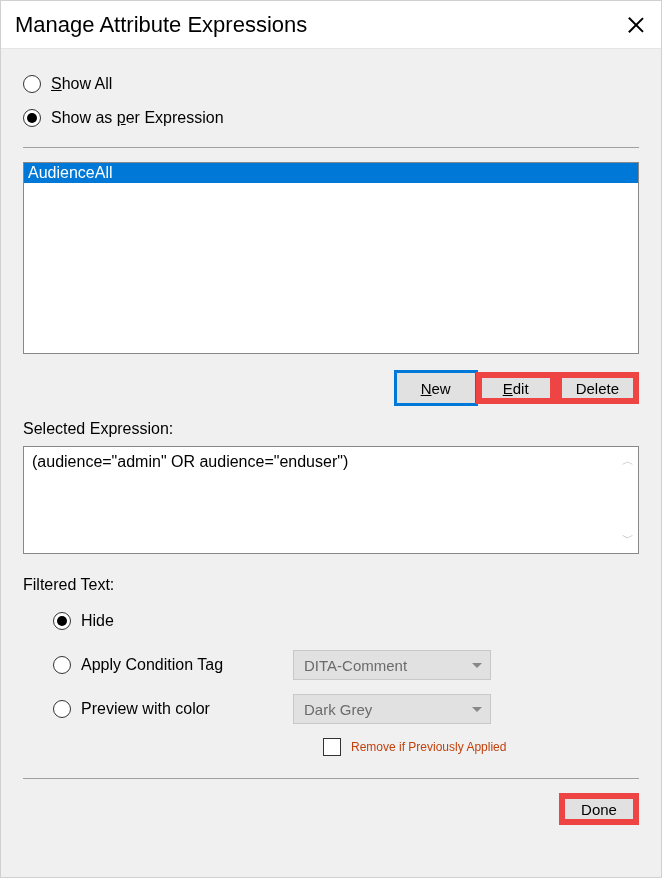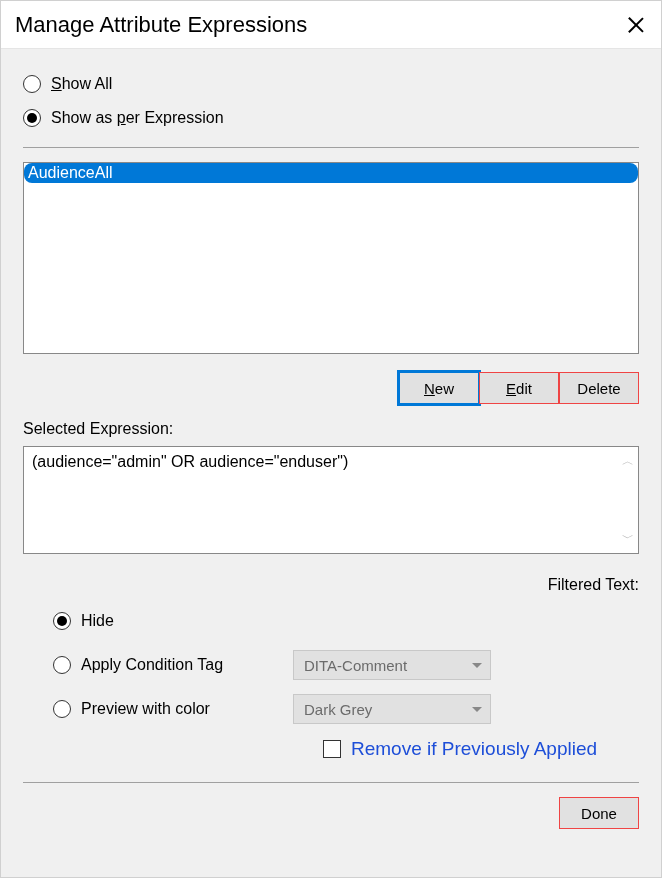--- a/index.html
+++ b/index.html
@@ -100,37 +100,36 @@
     border: 1px solid #888;
     background: #fff;
     height: 192px;
     overflow: auto;
   }
   .list-item {
     padding: 0px 4px;
     font-size: 16px;
     cursor: pointer;
     line-height: 20px;
-    border-radius: 8px;
   }
   .list-item.selected {
     background: #0078d7;
     color: #fff;
   }
 
   .btn-row {
     display: flex;
     justify-content: flex-end;
     margin-top: 18px;
   }
   .btn {
     min-width: 80px;
     height: 32px;
     background: #e1e1e1;
-    border: 1px solid #ef4444;
+    border: 6px solid #ef4444;
     font-size: 15px;
     cursor: pointer;
     display: flex;
     align-items: center;
     justify-content: center;
     padding: 0 14px;
   }
   .btn.focus {
     outline: 2px solid #0078d7;
     outline-offset: 0;
@@ -164,21 +163,20 @@
     justify-content: space-between;
     align-items: center;
     padding: 6px 0;
     color: #bbb;
     font-size: 12px;
     user-select: none;
   }
 
   .filtered-section {
     margin-top: 22px;
-    text-align: right;
   }
   .filtered-options {
     margin-left: 30px;
     margin-top: 10px;
   }
   .opt-row {
     display: flex;
     align-items: center;
     margin: 10px 0;
     min-height: 34px;
@@ -211,22 +209,22 @@
   }
   .checkbox {
     width: 18px;
     height: 18px;
     border: 1px solid #333;
     background: #fff;
     margin-right: 10px;
     flex-shrink: 0;
   }
   .checkbox-label {
-    font-size: 19px;
-    color: #1d4ed8;
+    font-size: 12px;
+    color: #c2410c;
   }
 
   .footer-hr {
     border: none;
     border-top: 1px solid #a0a0a0;
     margin: 22px 0 14px 0;
   }
   .footer-row {
     display: flex;
     justify-content: flex-end;

